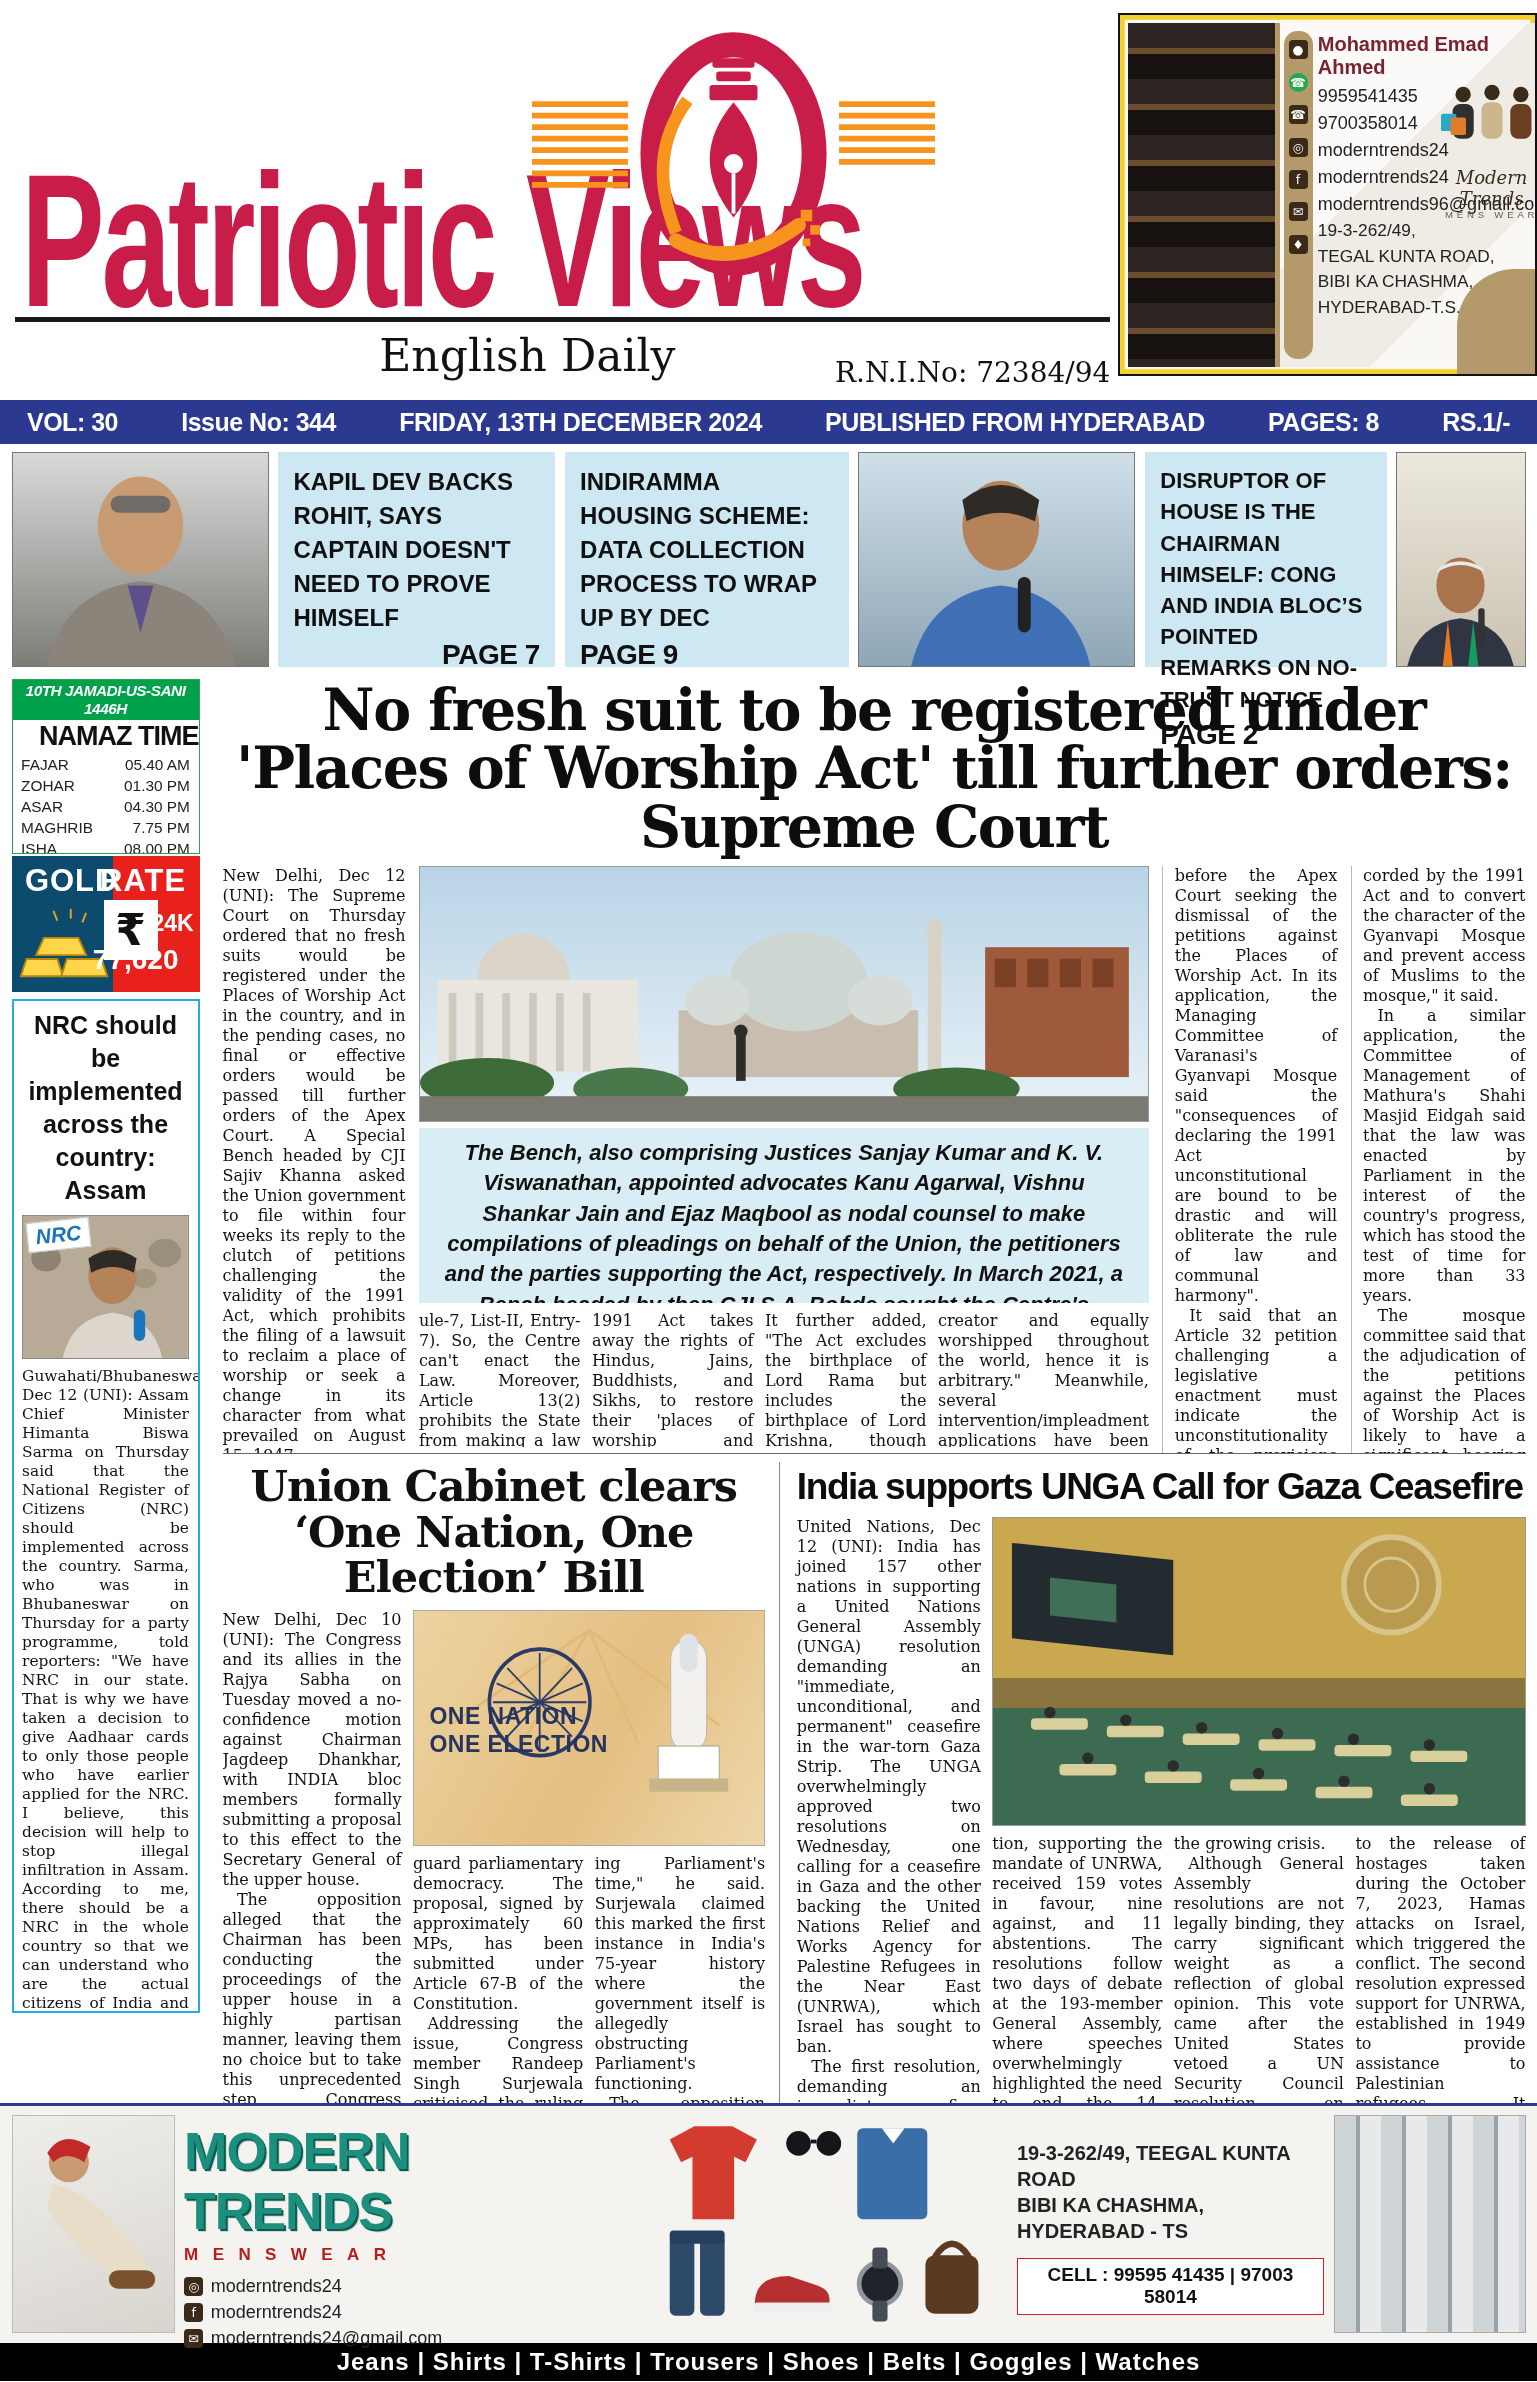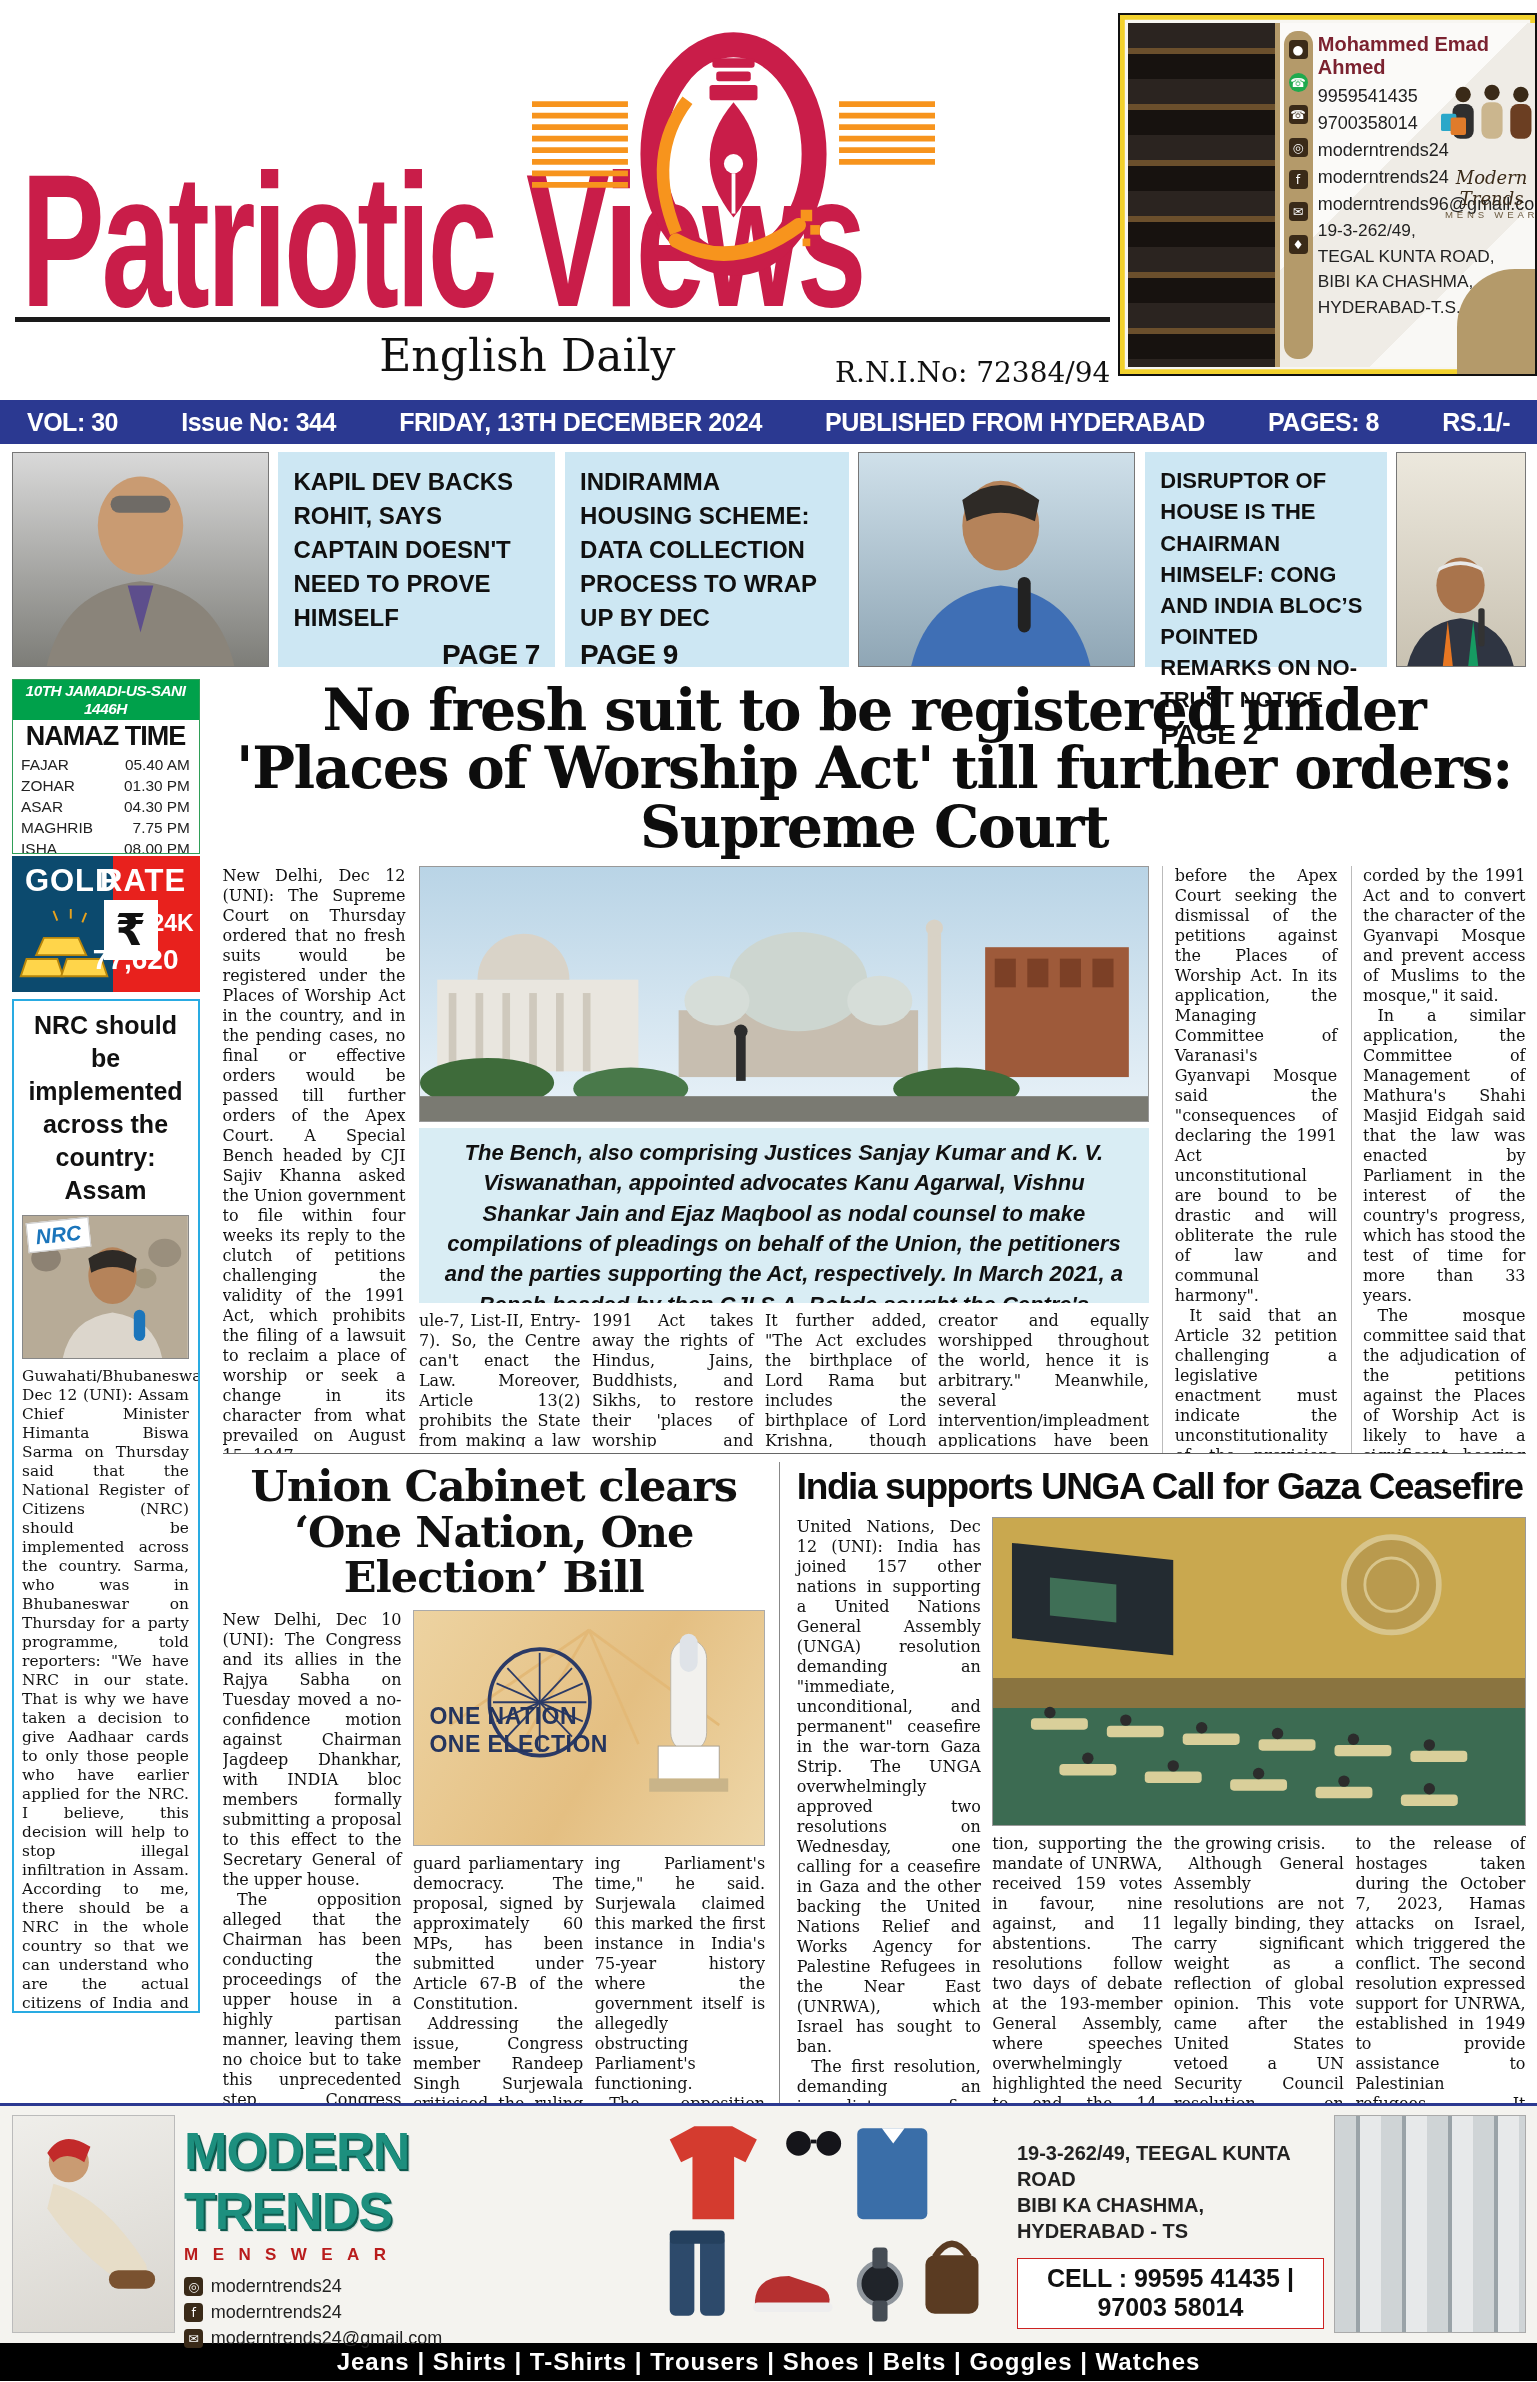--- a/index.html
+++ b/index.html
@@ -48,21 +48,21 @@
   .pagelabel{font-size:28px;letter-spacing:-0.5px}
   .pr{text-align:right}
 
   
   .content{display:grid;grid-template-columns:188px 1fr;gap:23px;padding:3.8px 11.5px 0 11.5px;height:1420px}
 
   
   .namaz{height:175px;border:1.9px solid #2f9e57;background:#fff;overflow:hidden}
   .namaz-head{background:#00a14b;color:#fff;text-align:center;font-family:"Liberation Sans",sans-serif;
     font-weight:bold;font-style:italic;font-size:15.4px;padding:1.9px 0;letter-spacing:-0.5px}
-  .namaz-title{text-align:center;font-family:"Liberation Sans",sans-serif;font-weight:bold;font-size:27px;letter-spacing:-1px;margin:1px 0 2.9px}
+  .namaz-title{text-align:right;font-family:"Liberation Sans",sans-serif;font-weight:bold;font-size:27px;letter-spacing:-1px;margin:1px 0 2.9px}
   .namaz-row{display:flex;justify-content:space-between;padding:0 8.6px;font-family:"Liberation Sans",sans-serif;font-size:15.4px;line-height:21px;color:#222}
   .gold{height:136px;margin-top:2px;position:relative;background:#0c4a6e;overflow:hidden}
   .gold-red{position:absolute;right:0;top:0;width:46%;height:100%;background:#e8211d}
   .gold-word{position:absolute;top:7.7px;font-family:"Liberation Sans",sans-serif;font-weight:bold;font-size:31px;color:#fff;letter-spacing:1px}
   .gw-l{left:13.4px}.gw-r{right:13.4px}
   .goldbars{position:absolute;left:3.8px;bottom:3.8px;width:100px;height:83px}
   .rupee-chip{position:absolute;left:92px;top:44px;width:54px;height:60px;background:#fff;color:#111;
     font-family:"DejaVu Sans",sans-serif;font-weight:bold;font-size:44px;text-align:center;line-height:60px}
   .karat{position:absolute;right:5.8px;top:54px;color:#fff;font-family:"Liberation Sans",sans-serif;font-weight:bold;font-size:23px}
   .goldprice{position:absolute;right:21px;top:88px;color:#fff;font-family:"Liberation Sans",sans-serif;font-weight:bold;font-size:28px}
@@ -105,21 +105,21 @@
   
   .bottomad{margin-top:7.7px;border-top:3.8px solid #2b3991;height:240px;background:#f4f3ef;display:flex;gap:9.6px;padding:9.6px 11.5px;position:relative}
   .manphoto{flex:0 0 163px;position:relative;background:linear-gradient(160deg,#efeeea,#d8d5cf);border:1px solid #bbb;overflow:hidden}
   .brandblock{flex:0 0 403px;padding-top:5.8px}
   .mt-title{font-family:"Liberation Sans",sans-serif;font-weight:bold;font-size:52px;color:#1d8f7e;letter-spacing:-1px;text-shadow:1.9px 1.9px 0 #0d5a4e,2.9px 2.9px 0 #cfd8d4}
   .mt-sub{font-family:"Liberation Sans",sans-serif;font-weight:bold;font-size:17px;letter-spacing:14.4px;color:#b91c1c;margin:3.8px 0 11.5px}
   .mt-line{font-family:"Liberation Sans",sans-serif;font-size:18px;color:#222;margin-bottom:4.8px;display:flex;align-items:center;gap:7.7px}
   .collage{flex:1 1 auto;position:relative}
   .addrblock{flex:0 0 307px;padding-top:25px;font-family:"Liberation Sans",sans-serif;font-weight:bold;color:#222}
   .addr1{font-size:20px;line-height:1.3}
-  .cellbox{margin-top:13.4px;border:1.9px solid #cc2222;background:#fff;padding:5.8px 7.7px;font-size:25px;color:#111;text-align:center}
+  .cellbox{margin-top:13.4px;border:1.9px solid #cc2222;background:#fff;padding:5.8px 7.7px;font-size:19px;color:#111;text-align:center}
   .storephoto{flex:0 0 192px;background:repeating-linear-gradient(90deg,#cfd4d6 0 21px,#9aa3a8 21px 25px,#e7e9ea 25px 46px);border:1px solid #aaa}
   .blackbar{height:38px;background:#000;color:#fff;display:flex;align-items:center;justify-content:center;
     font-family:"Liberation Sans",sans-serif;font-weight:bold;font-size:24px;letter-spacing:1px}
 </style>
 </head>
 <body>
 
 <div class="page">
 
   <header class="masthead">

